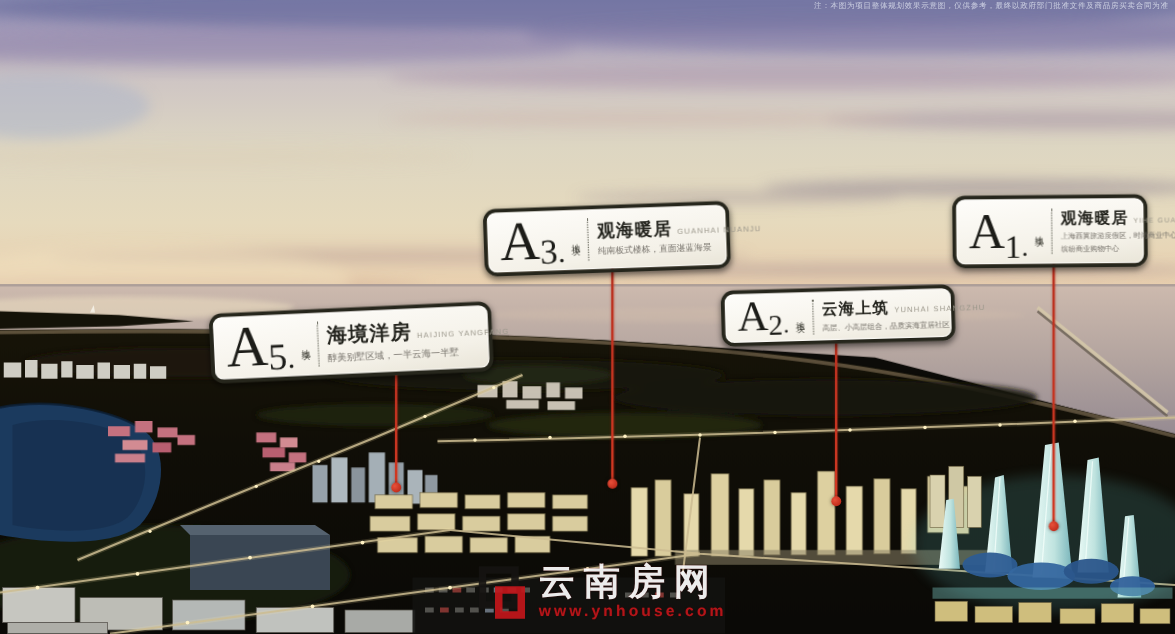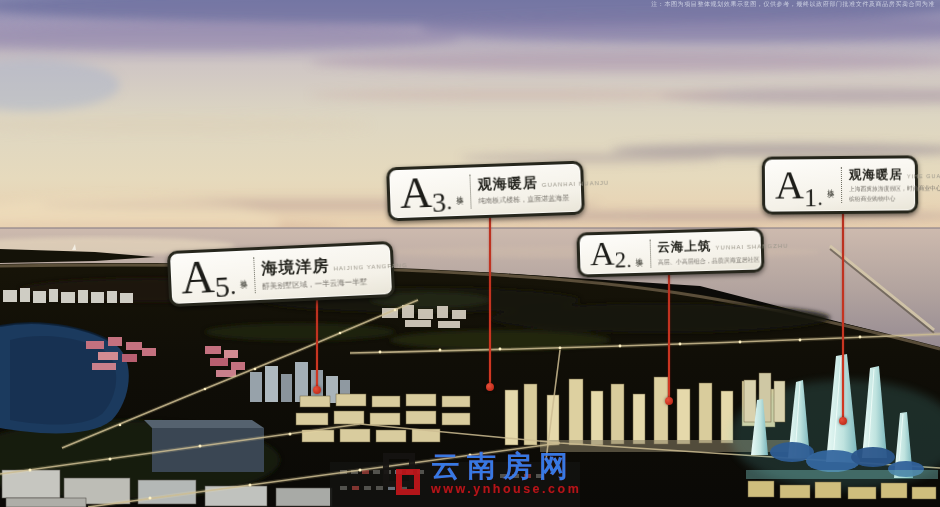--- a/index.html
+++ b/index.html
@@ -54,21 +54,21 @@
   
   .leader{position:absolute;width:2px;background:linear-gradient(#b8301f,#d23822);box-shadow:0 0 2px rgba(180,30,20,.6);}
   .leader-dot{position:absolute;width:8px;height:8px;border-radius:50%;background:radial-gradient(circle at 35% 35%,#e8503a,#b01f10);box-shadow:0 0 3px rgba(0,0,0,.5);}
 
   
   .watermark{position:absolute;left:383px;top:451px;display:flex;align-items:flex-start;opacity:.92;}
   .wm-logo{position:relative;width:42px;height:48px;flex:none;}
   .wm-sq-black{position:absolute;left:0;top:2px;width:20px;height:22px;border:6px solid #161412;}
   .wm-sq-red{position:absolute;left:13px;top:18px;width:12px;height:14px;border:6px solid #c2161b;}
   .wm-text{margin-left:6px;display:flex;flex-direction:column;}
-  .wm-name{font-size:29px;font-weight:bold;color:#3b82f6;letter-spacing:7px;line-height:1.05;white-space:nowrap;text-shadow:0 0 1px rgba(120,0,0,.7);}
+  .wm-name{font-size:29px;font-weight:bold;color:#ffffff;letter-spacing:7px;line-height:1.05;white-space:nowrap;text-shadow:0 0 1px rgba(120,0,0,.7);}
   .wm-url{font-size:12.5px;font-weight:bold;color:#c2161b;letter-spacing:2.5px;white-space:nowrap;margin-top:1px;text-shadow:0 0 1px rgba(120,0,0,.7);text-align:center;}
 
   
   .disclaimer{
     position:absolute;top:0px;right:5px;font-size:6px;letter-spacing:.6px;
     color:rgba(235,240,248,.72);white-space:nowrap;filter:blur(.2px);
   }
 </style>
 </head>
 <body>

